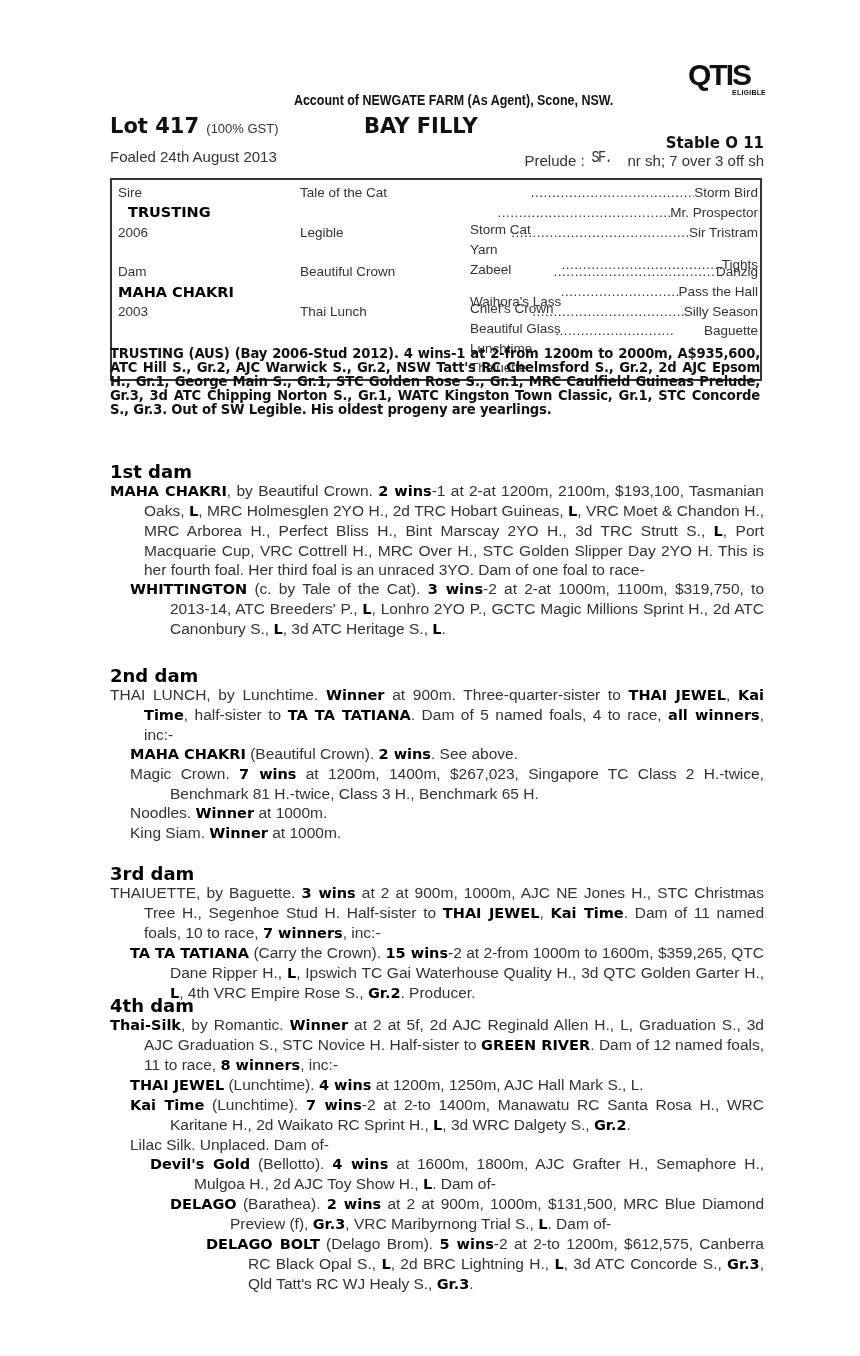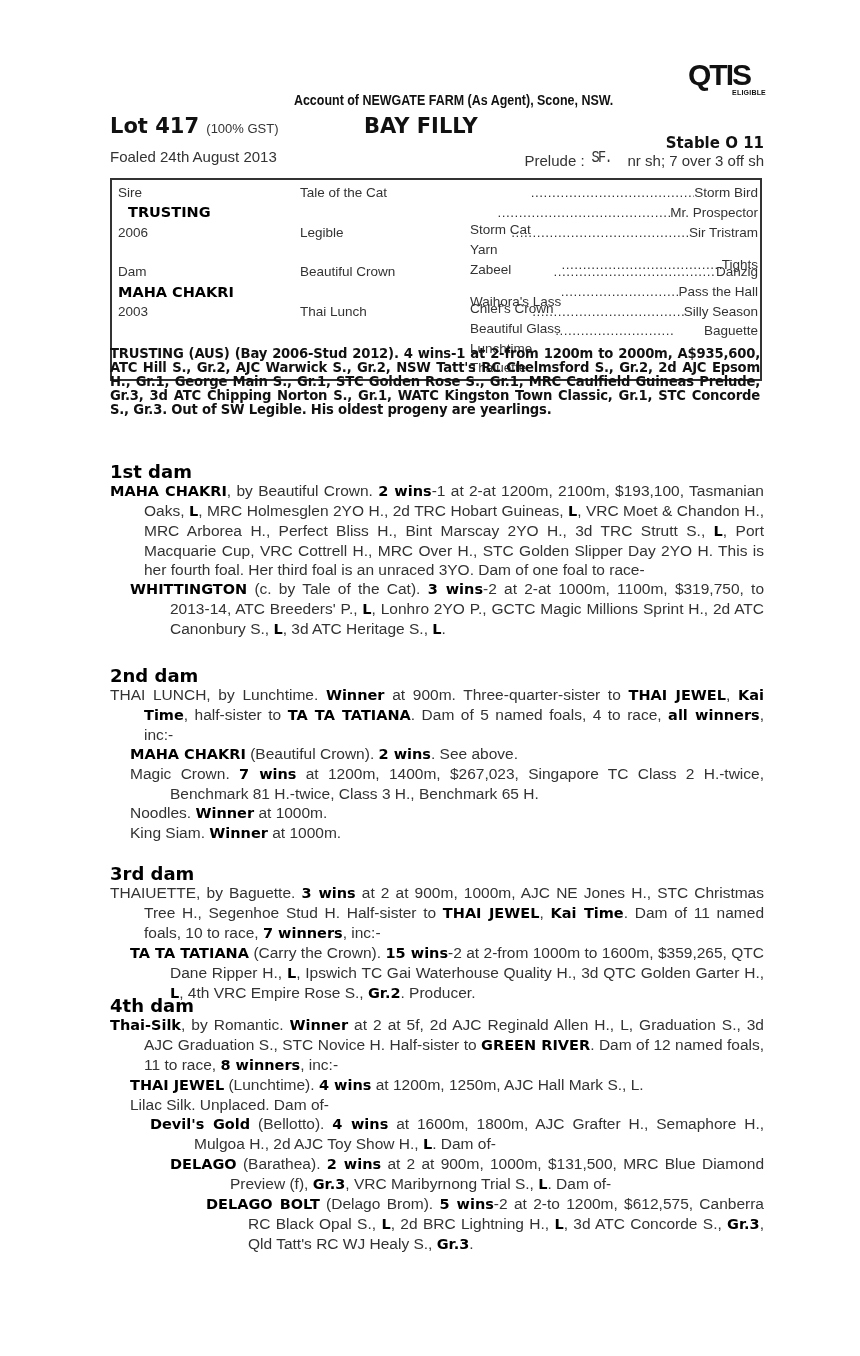--- a/index.html
+++ b/index.html
@@ -142,18 +142,19 @@
   <div class="section" style="top:848px;margin-top:17px;">
     <div class="hd">3rd dam</div>
     <div class="para ind0"><span>THAIUETTE, by Baguette. </span><span class="b">3 wins</span><span> at 2 at 900m, 1000m, AJC NE Jones H., STC Christmas Tree H., Segenhoe Stud H. Half-sister to </span><span class="b">THAI JEWEL</span><span>, </span><span class="b">Kai Time</span><span>. Dam of 11 named foals, 10 to race, </span><span class="b">7 winners</span><span>, inc:-</span></div>
     <div class="para ind1"><span class="b">TA TA TATIANA</span><span> (Carry the Crown). </span><span class="b">15 wins</span><span>-2 at 2-from 1000m to 1600m, $359,265, QTC Dane Ripper H., </span><span class="b">L</span><span>, Ipswich TC Gai Waterhouse Quality H., 3d QTC Golden Garter H., </span><span class="b">L</span><span>, 4th VRC Empire Rose S., </span><span class="b">Gr.2</span><span>. Producer.</span></div>
   </div>
 
   <div class="section" style="top:997px;">
     <div class="hd">4th dam</div>
     <div class="para ind0"><span class="b">Thai-Silk</span><span>, by Romantic. </span><span class="b">Winner</span><span> at 2 at 5f, 2d AJC Reginald Allen H., L, Graduation S., 3d AJC Graduation S., STC Novice H. Half-sister to </span><span class="b">GREEN RIVER</span><span>. Dam of 12 named foals, 11 to race, </span><span class="b">8 winners</span><span>, inc:-</span></div>
     <div class="para ind1b"><span class="b">THAI JEWEL</span><span> (Lunchtime). </span><span class="b">4 wins</span><span> at 1200m, 1250m, AJC Hall Mark S., L.</span></div>
+    <div class="para ind1"><span class="b">Kai Time</span><span> (Lunchtime). </span><span class="b">7 wins</span><span>-2 at 2-to 1400m, Manawatu RC Santa Rosa H., WRC Karitane H., 2d Waikato RC Sprint H., </span><span class="b">L</span><span>, 3d WRC Dalgety S., </span><span class="b">Gr.2</span><span>.</span></div>
     <div class="para ind1b"><span>Lilac Silk. Unplaced. Dam of-</span></div>
     <div class="para ind2"><span class="b">Devil's Gold</span><span> (Bellotto). </span><span class="b">4 wins</span><span> at 1600m, 1800m, AJC Grafter H., Semaphore H., Mulgoa H., 2d AJC Toy Show H., </span><span class="b">L</span><span>. Dam of-</span></div>
     <div class="para ind3"><span class="b">DELAGO</span><span> (Barathea). </span><span class="b">2 wins</span><span> at 2 at 900m, 1000m, $131,500, MRC Blue Diamond Preview (f), </span><span class="b">Gr.3</span><span>, VRC Maribyrnong Trial S., </span><span class="b">L</span><span>. Dam of-</span></div>
     <div class="para ind4" style="padding-left:138px;text-indent:-42px;"><span class="b">DELAGO BOLT</span><span> (Delago Brom). </span><span class="b">5 wins</span><span>-2 at 2-to 1200m, $612,575, Canberra RC Black Opal S., </span><span class="b">L</span><span>, 2d BRC Lightning H., </span><span class="b">L</span><span>, 3d ATC Concorde S., </span><span class="b">Gr.3</span><span>, Qld Tatt's RC WJ Healy S., </span><span class="b">Gr.3</span><span>.</span></div>
   </div>
 </div>
 
 </body></html>

